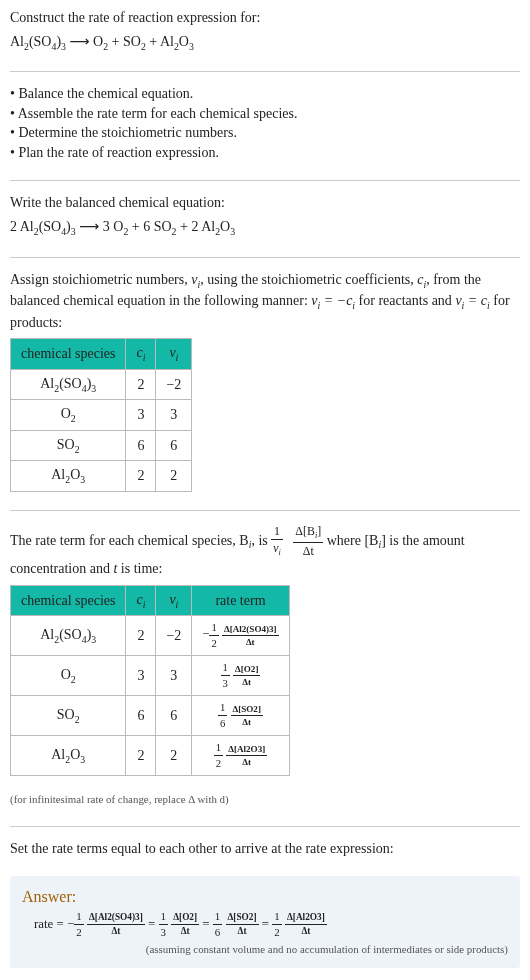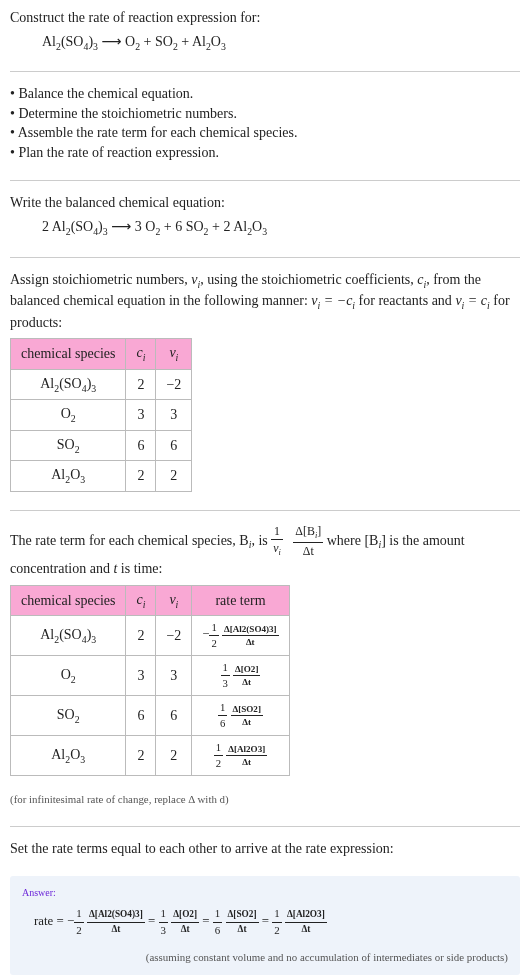--- a/index.html
+++ b/index.html
@@ -2,32 +2,32 @@
 <html><head>
 <meta charset="utf-8">
 <style>
 * { margin: 0; padding: 0; box-sizing: border-box; }
 body { font-family: Georgia, 'Times New Roman', serif; font-size: 14px; color: #222; width: 530px; background: #fff; padding: 8px 10px; line-height: 1.4; }
 .section { margin-bottom: 18px; }
 hr { border: none; border-top: 1px solid #ccc; margin: 6px 0 12px 0; }
 .sub { font-size: 0.7em; vertical-align: sub; }
 table { border-collapse: collapse; margin: 6px 0; }
 th, td { border: 1px solid #bbb; padding: 4px 10px; text-align: center; font-weight: normal; }
-th { background: #f9a8d4; }
+th { background: #14b8a6; }
 .ital { font-style: italic; }
 .frac { display: inline-block; vertical-align: middle; text-align: center; font-size: 0.85em; }
 .frac .num { display: block; border-bottom: 1px solid #222; padding: 0 2px; }
 .frac .den { display: block; padding: 0 2px; }
 .rateterm { white-space: nowrap; font-size: 0.9em; }
 .small-note { font-size: 0.78em; color: #555; margin-top: 16px; }
 .answer-box { background: #eef3fa; border-radius: 3px; padding: 10px 12px; }
-.answer-label { color: #6d28d9; font-size: 10px; margin-bottom: 6px; }
+.answer-label { color: #a16207; font-size: 16px; }
 .answer-eq { font-size: 0.92em; margin-left: 12px; }
-.answer-note { font-size: 0.78em; color: #555; text-align: right; margin-top: 12px; }
-.eq-line { margin-top: 4px; margin-left: 32px; }
+.answer-note { font-size: 0.78em; color: #555; text-align: right; margin-top: 2px; }
+.eq-line { margin-top: 4px; }
 .plan-list { list-style: none; margin-top: 4px; }
 .plan-list li::before { content: "• "; }
 .delta-frac .num, .delta-frac .den { font-size: 0.85em; font-weight: bold; }
 </style>
 </head>
 <body>
 
 <div class="section">
   <div>Construct the rate of reaction expression for:</div>
   <div class="eq-line">
@@ -38,22 +38,22 @@
     <span>SO</span><span class="sub">2</span>
     <span> + </span>
     <span>Al</span><span class="sub">2</span><span>O</span><span class="sub">3</span>
   </div>
 </div>
 <hr>
 
 <div class="section">
   <ul class="plan-list">
     <li>Balance the chemical equation.</li>
+    <li>Assemble the rate term for each chemical species.</li>
     <li>Determine the stoichiometric numbers.</li>
-    <li>Assemble the rate term for each chemical species.</li>
     <li>Plan the rate of reaction expression.</li>
   </ul>
 </div>
 <hr>
 
 <div class="section">
   <div>Write the balanced chemical equation:</div>
   <div class="eq-line">
     <span>2 </span><span>Al</span><span class="sub">2</span><span>(SO</span><span class="sub">4</span><span>)</span><span class="sub">3</span>
     <span> ⟶ </span>

